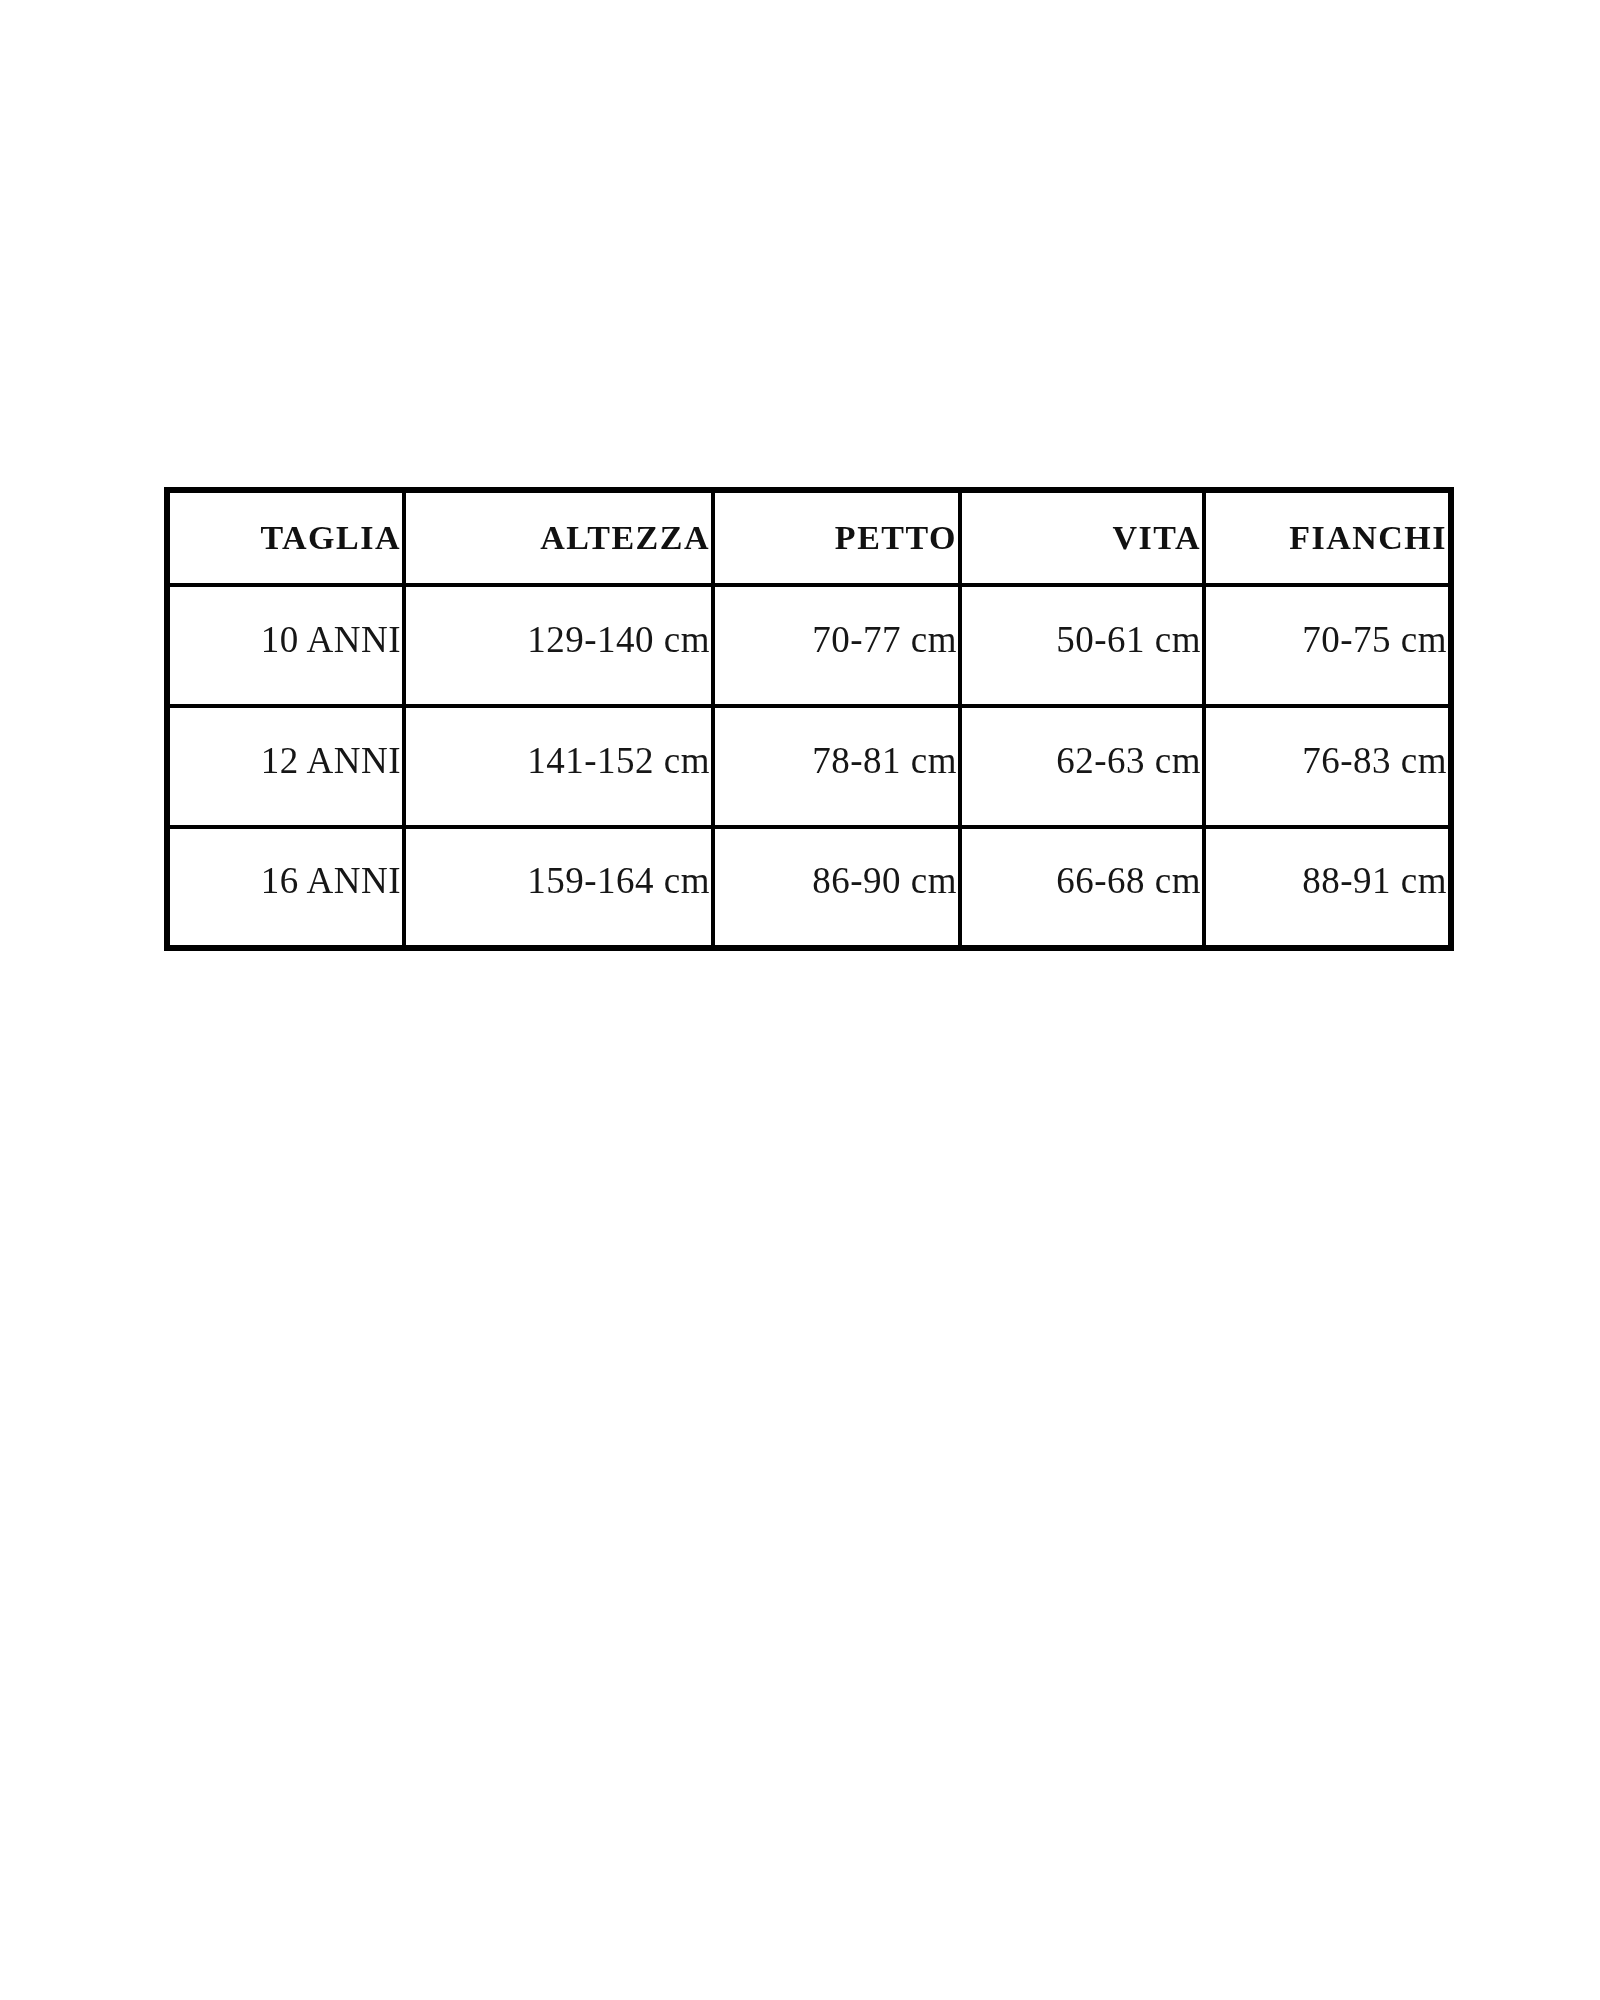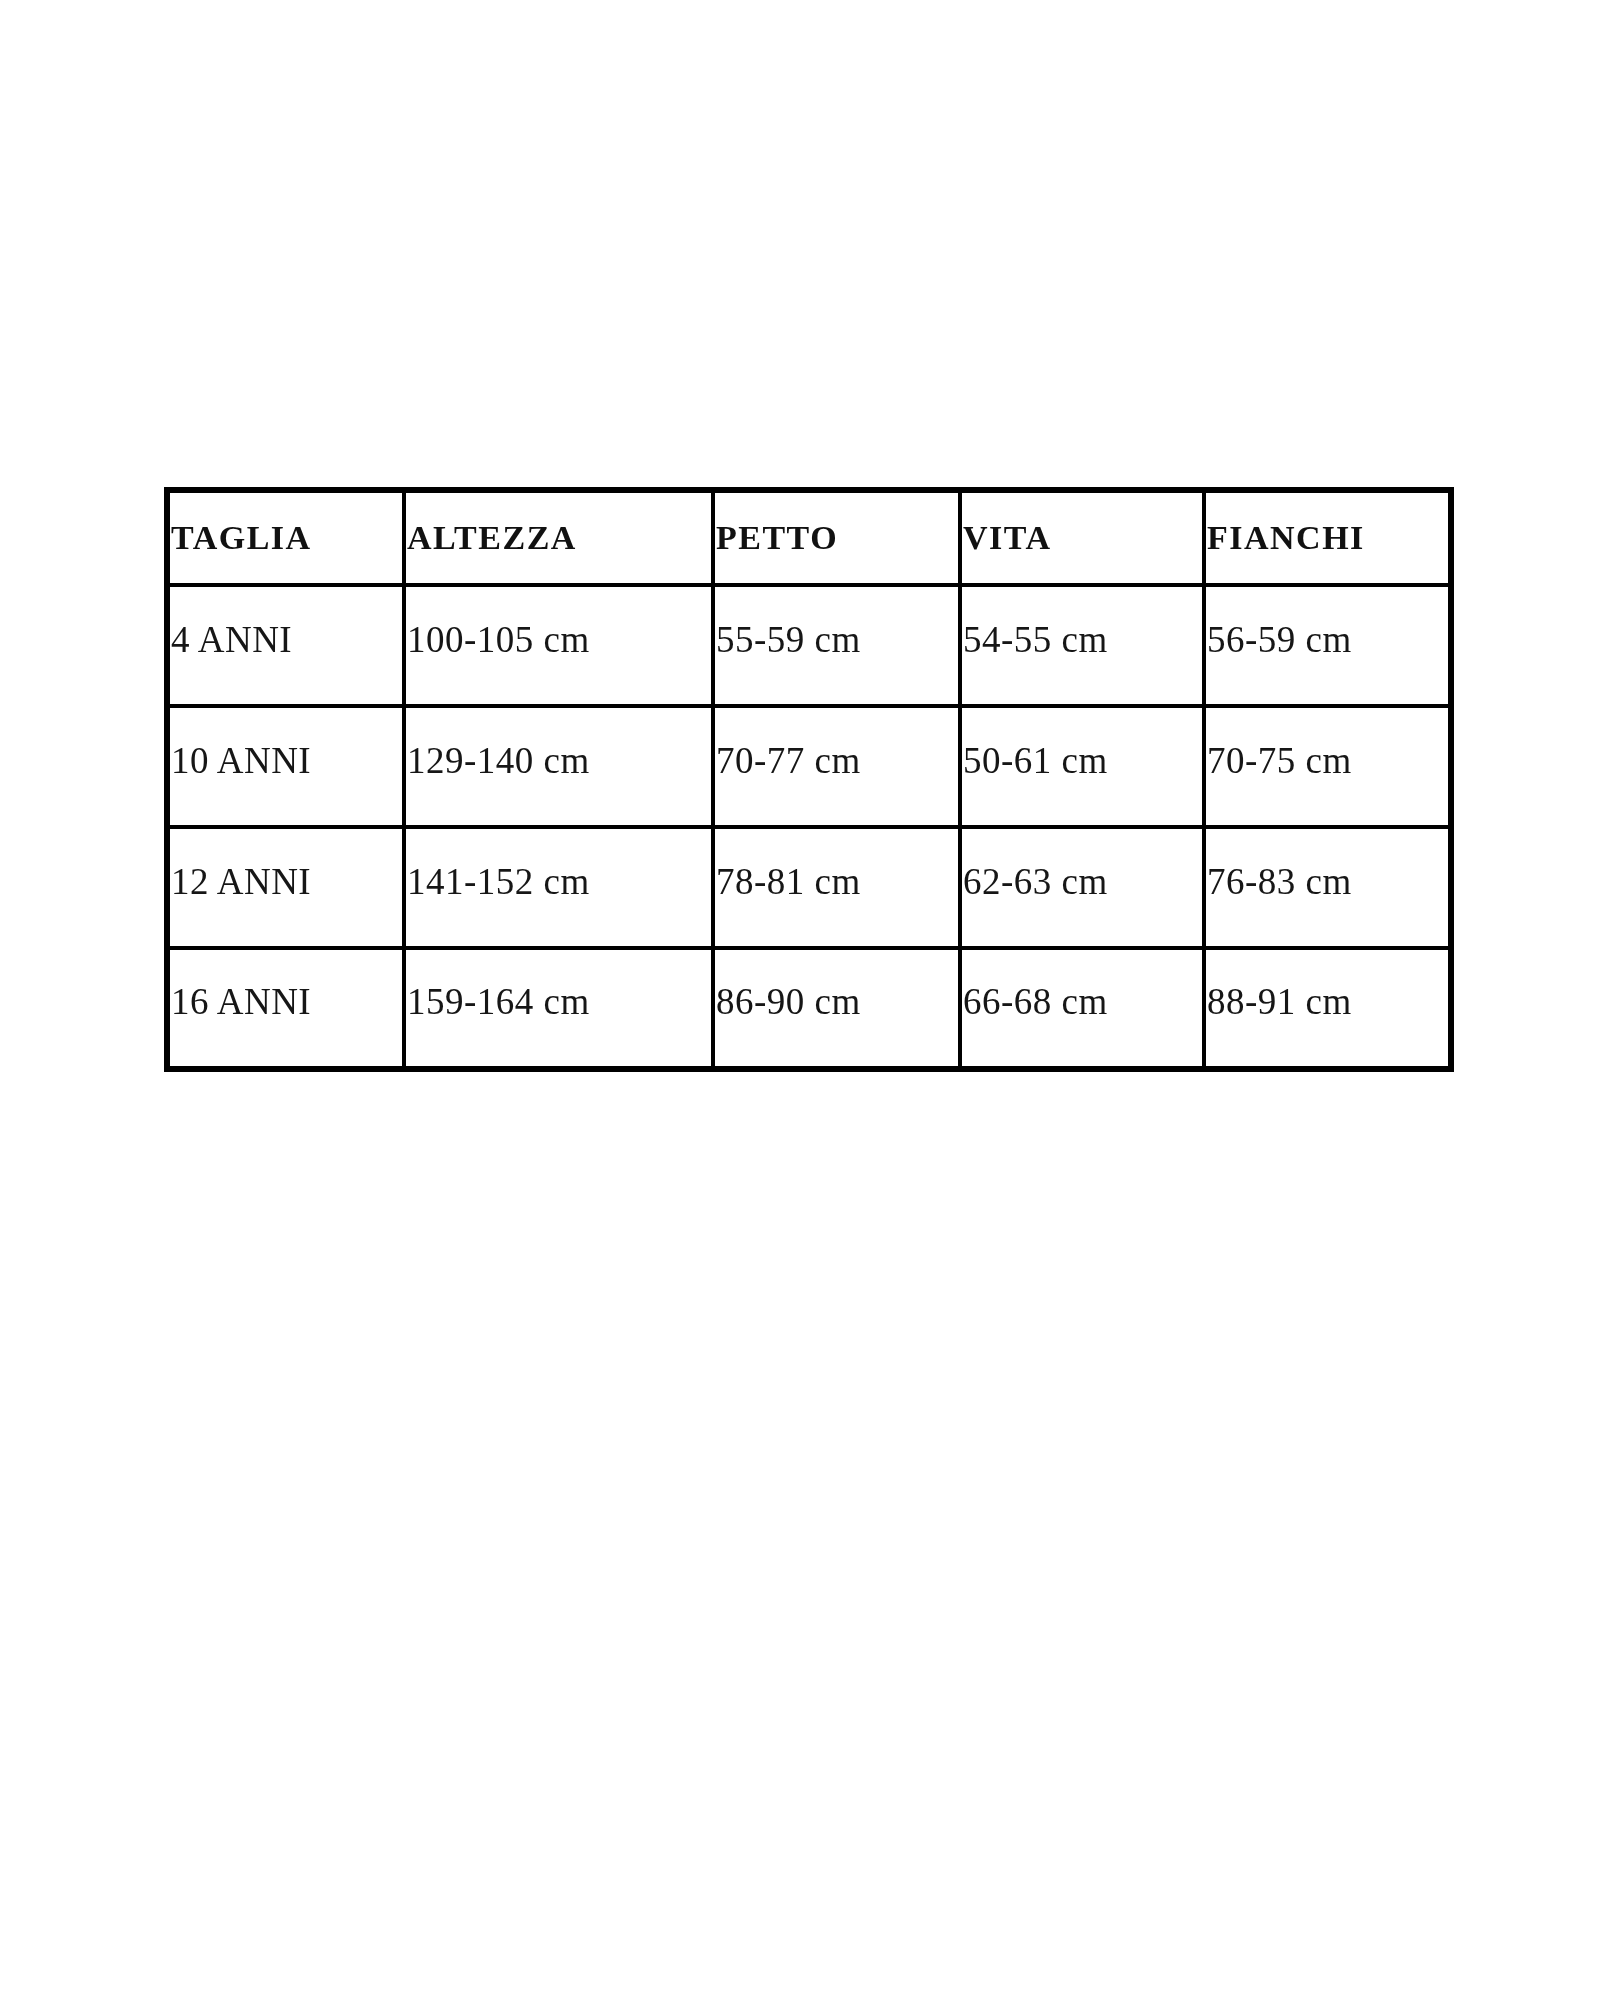--- a/index.html
+++ b/index.html
@@ -20,21 +20,21 @@
     top: 487px;
     width: 1284px;
     border-collapse: collapse;
     table-layout: fixed;
     background: #ffffff;
     border: 6px solid #000000;
   }
   .size-table th,
   .size-table td {
     border: 4px solid #000000;
-    text-align: left;
+    text-align: right;
     vertical-align: middle;
     background: #ffffff;
     overflow: hidden;
     white-space: nowrap;
   }
   .size-table thead tr {
     height: 95px;
   }
   .size-table tbody tr {
     height: 121px;
@@ -71,27 +71,20 @@
       <tr>
         <th>TAGLIA</th>
         <th>ALTEZZA</th>
         <th>PETTO</th>
         <th>VITA</th>
         <th>FIANCHI</th>
       </tr>
     </thead>
     <tbody>
       <tr>
-        <td>4 ANNI</td>
-        <td>100-105 cm</td>
-        <td>55-59 cm</td>
-        <td>54-55 cm</td>
-        <td>56-59 cm</td>
-      </tr>
-      <tr>
         <td>10 ANNI</td>
         <td>129-140 cm</td>
         <td>70-77 cm</td>
         <td>50-61 cm</td>
         <td>70-75 cm</td>
       </tr>
       <tr>
         <td>12 ANNI</td>
         <td>141-152 cm</td>
         <td>78-81 cm</td>

